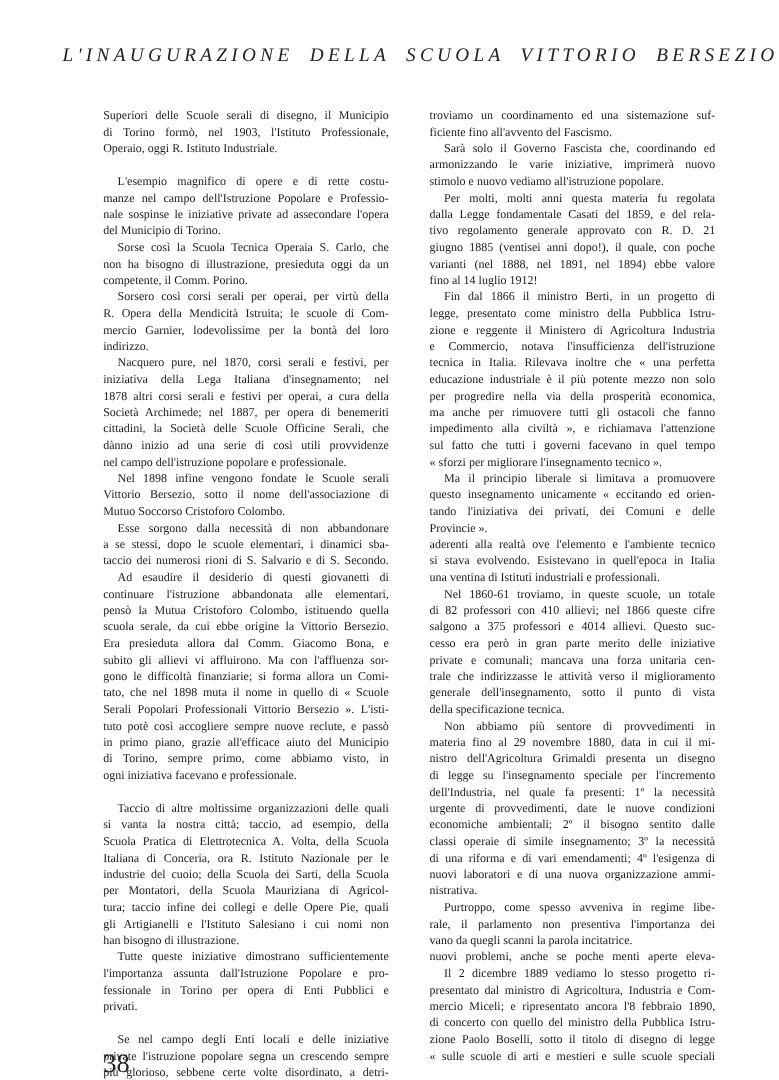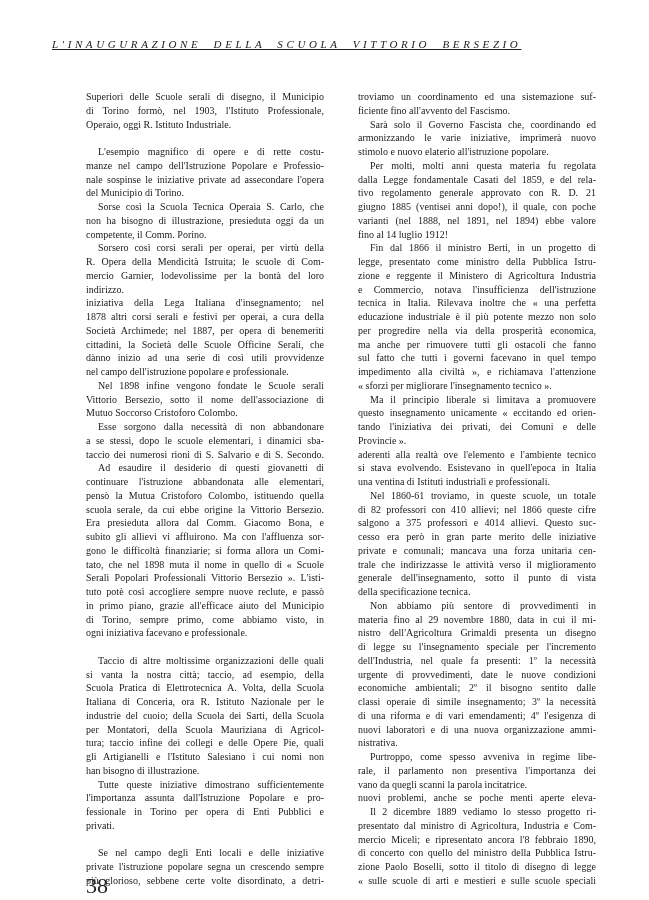--- a/index.html
+++ b/index.html
@@ -1,19 +1,19 @@
 <!DOCTYPE html>
 <html><head>
 <meta charset="utf-8">
 <style>
   html, body { margin: 0; padding: 0; background: #ffffff; }
   body { width: 649px; height: 900px; position: relative; overflow: hidden;
          font-family: "Liberation Serif", "DejaVu Serif", serif; color: #1a1a1a; }
-  .running-head { position: absolute; left: 52px; top: 38px; font-size: 11px;
-                  font-style: italic; letter-spacing: 3.6px; word-spacing: 6px; color: #222; white-space: nowrap; text-decoration: underline; }
+  .running-head { position: absolute; left: 52px; top: 38px; font-size: 16px;
+                  font-style: italic; letter-spacing: 3.6px; word-spacing: 6px; color: #222; white-space: nowrap; }
   .col { position: absolute; top: 90px; width: 238px; font-size: 10px; line-height: 13.75px; }
   .col-left { left: 86px; }
   .col-right { left: 358px; }
   .line { display: block; white-space: nowrap; text-align: justify; text-align-last: justify; height: 13.75px; overflow: visible; }
   .line.last { text-align-last: left; }
   .line.indent { padding-left: 12px; }
   .gap { height: 13.75px; }
   .page-number { position: absolute; left: 86px; top: 838px; font-size: 22px; color: #222; margin-top: 35px; }
 </style>
 </head>
@@ -30,20 +30,21 @@
     <span class="line ">manze nel campo dell'Istruzione Popolare e Professio-</span>
     <span class="line ">nale sospinse le iniziative private ad assecondare l'opera</span>
     <span class="line last">del Municipio di Torino.</span>
     <span class="line indent">Sorse così la Scuola Tecnica Operaia S. Carlo, che</span>
     <span class="line ">non ha bisogno di illustrazione, presieduta oggi da un</span>
     <span class="line last">competente, il Comm. Porino.</span>
     <span class="line indent">Sorsero così corsi serali per operai, per virtù della</span>
     <span class="line ">R. Opera della Mendicità Istruita; le scuole di Com-</span>
     <span class="line ">mercio Garnier, lodevolissime per la bontà del loro</span>
     <span class="line last">indirizzo.</span>
+    <span class="line indent">Nacquero pure, nel 1870, corsi serali e festivi, per</span>
     <span class="line ">iniziativa della Lega Italiana d'insegnamento; nel</span>
     <span class="line ">1878 altri corsi serali e festivi per operai, a cura della</span>
     <span class="line ">Società Archimede; nel 1887, per opera di benemeriti</span>
     <span class="line ">cittadini, la Società delle Scuole Officine Serali, che</span>
     <span class="line ">dànno inizio ad una serie di così utili provvidenze</span>
     <span class="line last">nel campo dell'istruzione popolare e professionale.</span>
     <span class="line indent">Nel 1898 infine vengono fondate le Scuole serali</span>
     <span class="line ">Vittorio Bersezio, sotto il nome dell'associazione di</span>
     <span class="line last">Mutuo Soccorso Cristoforo Colombo.</span>
     <span class="line indent">Esse sorgono dalla necessità di non abbandonare</span>
@@ -79,37 +80,37 @@
     <span class="gap" style="display: block;"></span>
     <span class="line indent">Se nel campo degli Enti locali e delle iniziative</span>
     <span class="line ">private l'istruzione popolare segna un crescendo sempre</span>
     <span class="line ">più glorioso, sebbene certe volte disordinato, a detri-</span>
   </div>
 <div class="col col-right" id="col-right">
     <span class="line ">troviamo un coordinamento ed una sistemazione suf-</span>
     <span class="line last">ficiente fino all'avvento del Fascismo.</span>
     <span class="line indent">Sarà solo il Governo Fascista che, coordinando ed</span>
     <span class="line ">armonizzando le varie iniziative, imprimerà nuovo</span>
-    <span class="line last">stimolo e nuovo elaterio all'istruzione popolare.</span>
+    <span class="line last">stimolo e nuovo vediamo all'istruzione popolare.</span>
     <span class="line indent">Per molti, molti anni questa materia fu regolata</span>
     <span class="line ">dalla Legge fondamentale Casati del 1859, e del rela-</span>
     <span class="line ">tivo regolamento generale approvato con R. D. 21</span>
     <span class="line ">giugno 1885 (ventisei anni dopo!), il quale, con poche</span>
     <span class="line ">varianti (nel 1888, nel 1891, nel 1894) ebbe valore</span>
     <span class="line last">fino al 14 luglio 1912!</span>
     <span class="line indent">Fin dal 1866 il ministro Berti, in un progetto di</span>
     <span class="line ">legge, presentato come ministro della Pubblica Istru-</span>
     <span class="line ">zione e reggente il Ministero di Agricoltura Industria</span>
     <span class="line ">e Commercio, notava l'insufficienza dell'istruzione</span>
     <span class="line ">tecnica in Italia. Rilevava inoltre che « una perfetta</span>
     <span class="line ">educazione industriale è il più potente mezzo non solo</span>
     <span class="line ">per progredire nella via della prosperità economica,</span>
     <span class="line ">ma anche per rimuovere tutti gli ostacoli che fanno</span>
+    <span class="line ">impedimento alla civiltà », e richiamava l'attenzione</span>
     <span class="line ">sul fatto che tutti i governi facevano in quel tempo</span>
-    <span class="line ">impedimento alla civiltà », e richiamava l'attenzione</span>
     <span class="line last">« sforzi per migliorare l'insegnamento tecnico ».</span>
     <span class="line indent">Ma il principio liberale si limitava a promuovere</span>
     <span class="line ">questo insegnamento unicamente « eccitando ed orien-</span>
     <span class="line ">tando l'iniziativa dei privati, dei Comuni e delle</span>
     <span class="line last">Provincie ».</span>
     <span class="line ">aderenti alla realtà ove l'elemento e l'ambiente tecnico</span>
     <span class="line ">si stava evolvendo. Esistevano in quell'epoca in Italia</span>
     <span class="line last">una ventina di Istituti industriali e professionali.</span>
     <span class="line indent">Nel 1860-61 troviamo, in queste scuole, un totale</span>
     <span class="line ">di 82 professori con 410 allievi; nel 1866 queste cifre</span>

